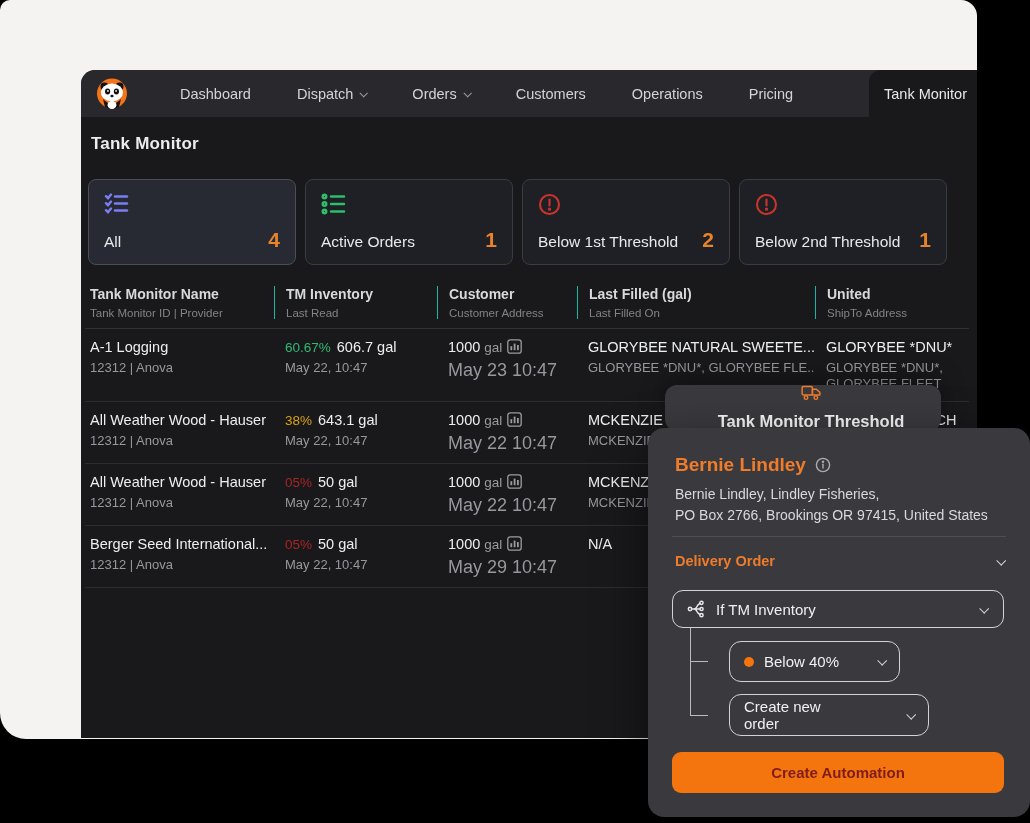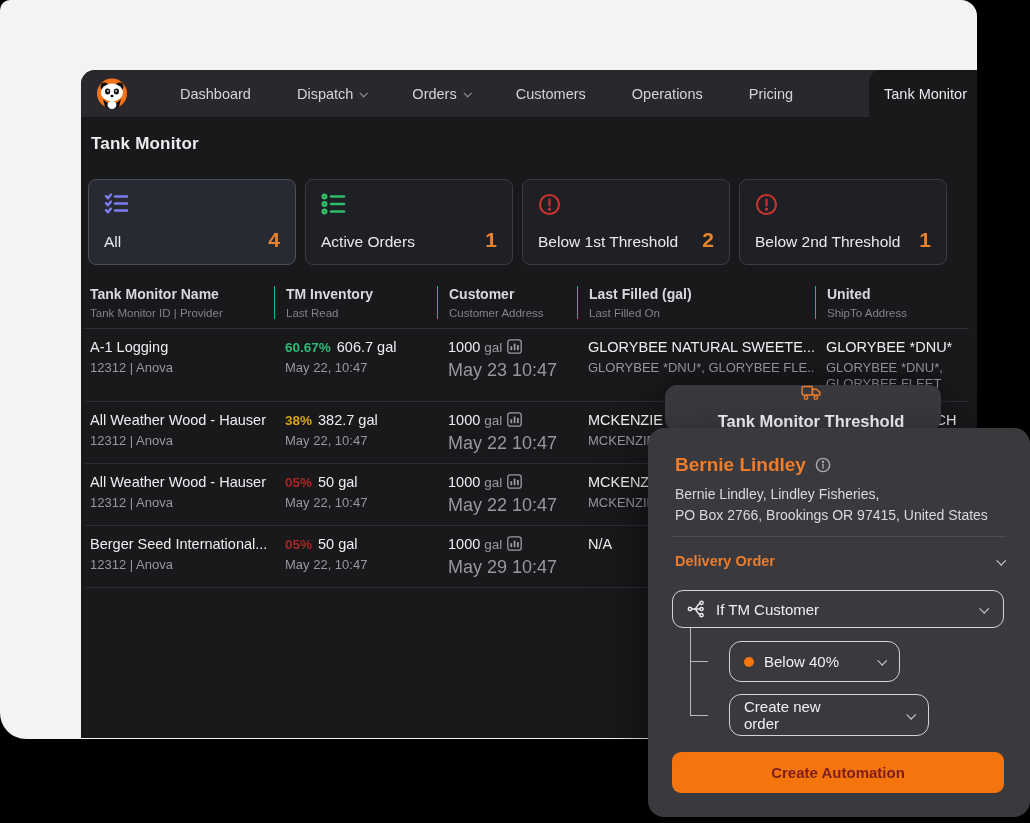--- a/index.html
+++ b/index.html
@@ -63,21 +63,21 @@
   .th:first-child { padding-left:5px; }
   .th + .th { border-left:1px solid #14b8a6; }
   .th-title { color:#d8d9dc; font-size:14px; font-weight:700; }
   .th-sub { color:#828389; font-size:11.5px; margin-top:5px; }
   .trow { padding:10px 0 9px; border-bottom:1px solid #2c2d32; }
   .td { padding-left:11px; overflow:hidden; }
   .td:first-child { padding-left:5px; }
   .l1 { color:#edeef0; font-size:14.5px; font-weight:500; white-space:nowrap; overflow:hidden; }
   .l2 { color:#97989e; font-size:13px; margin-top:5px; white-space:nowrap; overflow:hidden; }
   .l2.wrap { white-space:normal; line-height:16px; }
-  .pct { font-size:13.5px; font-weight:700; margin-right:6px; }
+  .pct { font-size:13.5px; font-weight:400; margin-right:6px; }
   .galunit { color:#9a9ba1; font-size:13.5px; }
   .filled-l2 { font-size:18px; }
   .chart-ic { vertical-align:-2px; margin-left:5px; }
   
   .popup-tab {
     position:absolute; left:665px; top:385px; width:276px; height:46px;
     background:#3a3a3e; border-radius:12px; display:flex; align-items:center;
     gap:11px; padding-left:16px; z-index:6;
     box-shadow:0 -6px 24px rgba(0,0,0,.35);
     flex-direction:column;
@@ -273,21 +273,21 @@
         <div class="l2 wrap">GLORYBEE *DNU*, GLORYBEE FLEET</div>
       </div>
     </div>
 
     <div class="tgrid trow">
       <div class="td">
         <div class="l1">All Weather Wood - Hauser</div>
         <div class="l2">12312 | Anova</div>
       </div>
       <div class="td">
-        <div class="l1"><span class="pct" style="color: rgb(217, 160, 19);">38%</span><span>382.7 gal</span></div>
+        <div class="l1"><span class="pct" style="color: rgb(217, 160, 19);">38%</span><span>643.1 gal</span></div>
         <div class="l2">May 22, 10:47</div>
       </div>
       <div class="td">
         <div class="l1"><span>1000</span> <span class="galunit">gal</span><svg class="chart-ic" width="15" height="15" viewBox="0 0 15 15">
               <rect x="0.8" y="0.8" width="13.4" height="13.4" rx="2.5" fill="none" stroke="#9a9ba1" stroke-width="1.3"></rect>
               <rect x="3.4" y="7.2" width="1.8" height="4" fill="#9a9ba1"></rect>
               <rect x="6.7" y="4.6" width="1.8" height="6.6" fill="#9a9ba1"></rect>
               <rect x="10" y="6" width="1.8" height="5.2" fill="#9a9ba1"></rect>
             </svg></div>
         <div class="l2 filled-l2">May 22 10:47</div>
@@ -389,21 +389,21 @@
     <span class="chev pop-chev"></span>
   </div>
   <div class="if-box">
     <svg width="18" height="18" viewBox="0 0 18 18" fill="none" stroke="#e8e8ea" stroke-width="1.5" stroke-linecap="round">
       <circle cx="3" cy="9" r="1.7"></circle>
         <circle cx="14.5" cy="2.8" r="1.6"></circle>
         <circle cx="14.5" cy="9" r="1.6"></circle>
         <circle cx="14.5" cy="15.2" r="1.6"></circle>
       <path d="M4.7 9 h8.2 M7 9 q2 0 3-2.5 q0.8-2 2.9-3 M7 9 q2 0 3 2.5 q0.8 2 2.9 3"></path>
     </svg>
-    <span class="if-label">If TM Customer</span>
+    <span class="if-label">If TM Inventory</span>
     <span class="chev pop-chev"></span>
   </div>
   <div class="conn-v"></div>
   <div class="conn-h1"></div>
   <div class="conn-h2"></div>
   <div class="pill pill-1">
     <span class="dot"></span>
     <span class="pill-label">Below 40%</span>
     <span class="chev pop-chev"></span>
   </div>

